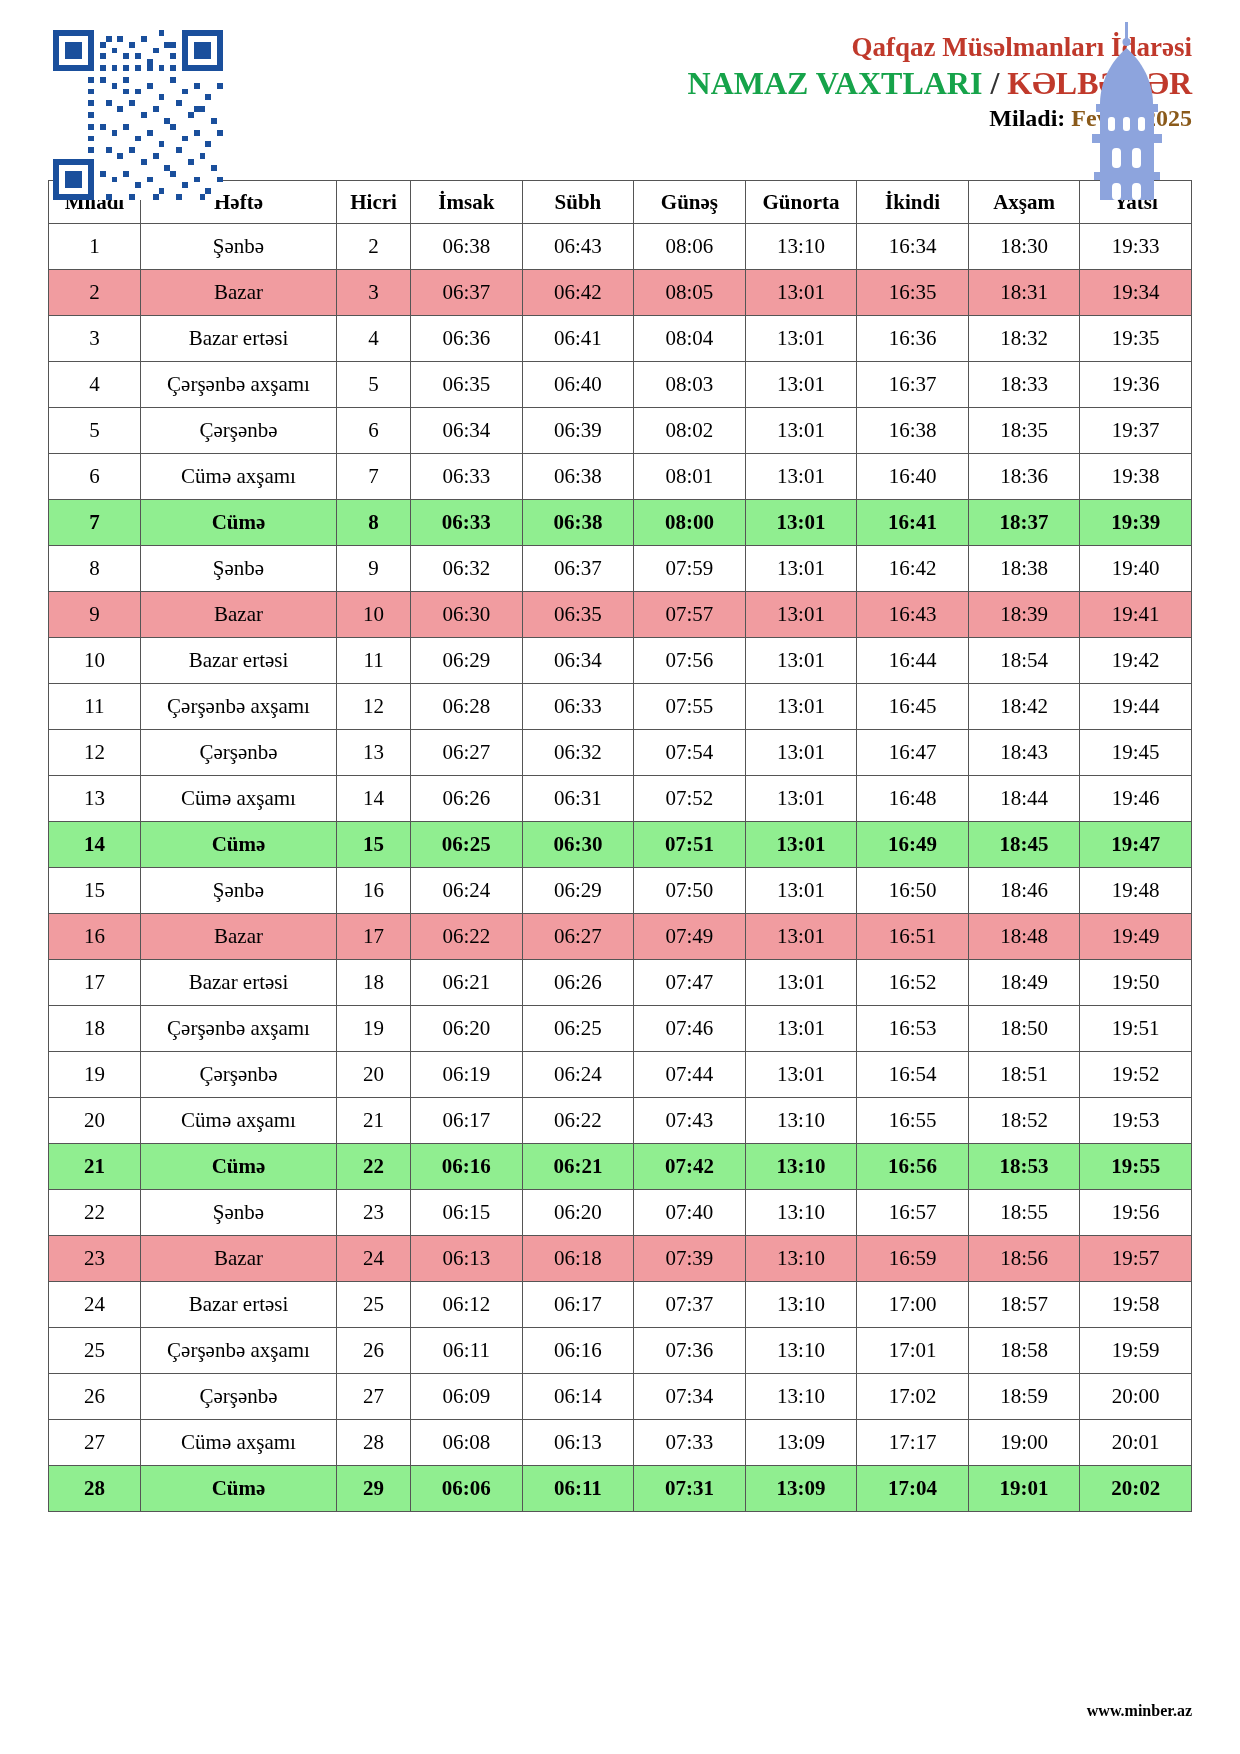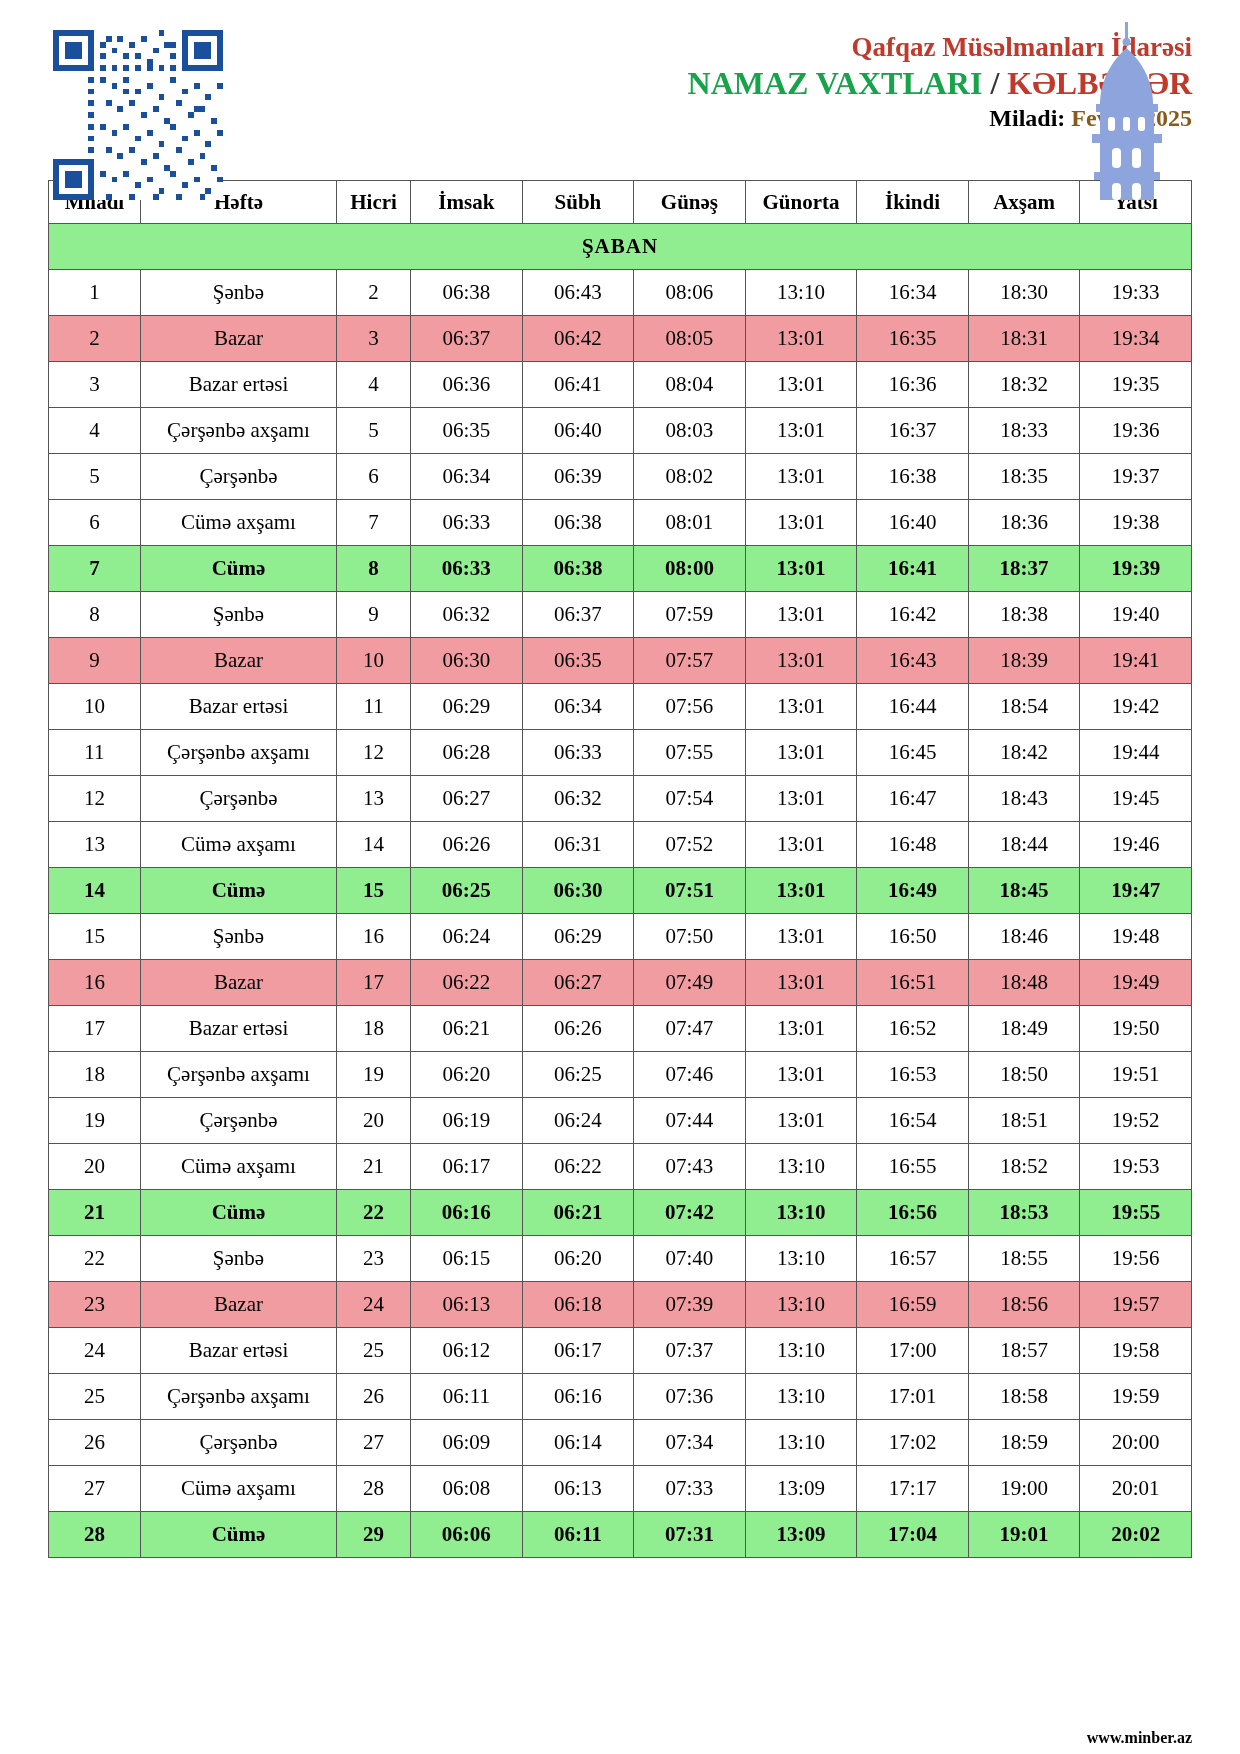--- a/index.html
+++ b/index.html
@@ -119,21 +119,21 @@
   
   col.c-miladi { width: 8.2%; }
   col.c-hefte  { width: 17.5%; }
   col.c-hicri  { width: 6.6%; }
   col.c-time   { width: 9.95%; }
 
   
   .footer {
     position: absolute;
     right: 48px;
-    bottom: 7px;
+    bottom: 34px;
     font-size: 16px;
     font-weight: bold;
     font-family: "Liberation Serif", serif;
   }
 </style>
 </head>
 <body>
 
 <div class="page">
 
@@ -311,23 +311,20 @@
         <th>İmsak</th>
         <th>Sübh</th>
         <th>Günəş</th>
         <th>Günorta</th>
         <th>İkindi</th>
         <th>Axşam</th>
         <th>Yatsı</th>
       </tr>
     </thead>
     <tbody id="table-body">
-      <tr class="month-band">
-        <td colspan="10">ŞABAN</td>
-      </tr>
     <tr class="normal">
           <td>1</td>
           <td class="day-name">Şənbə</td>
           <td>2</td>
           <td>06:38</td>
           <td>06:43</td>
           <td>08:06</td>
           <td>13:10</td>
           <td>16:34</td>
           <td>18:30</td>

